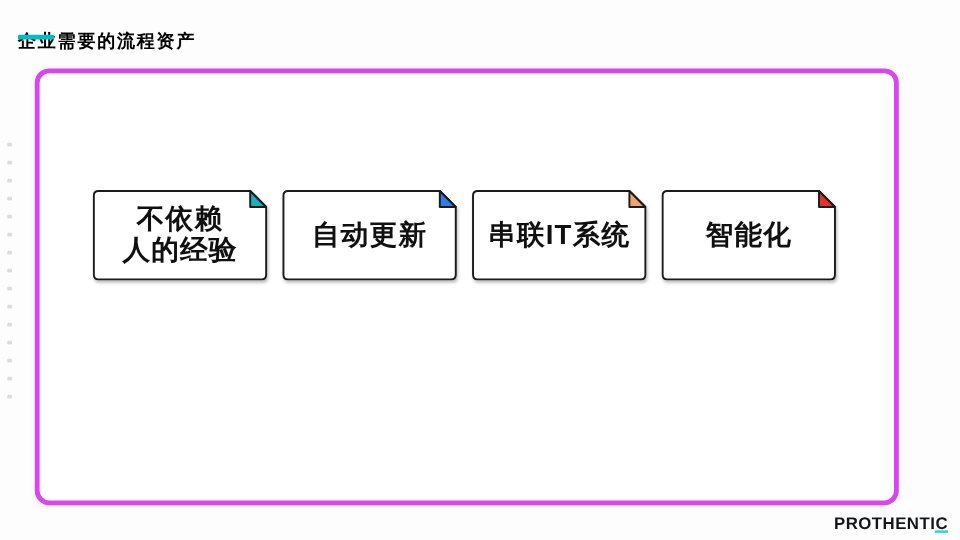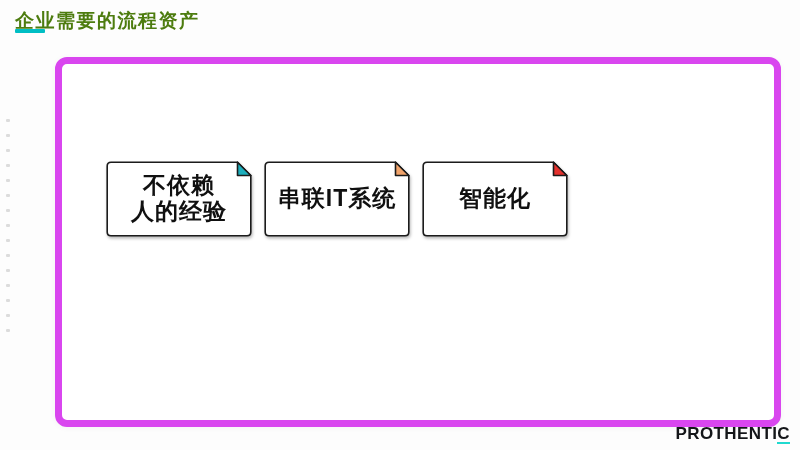--- a/index.html
+++ b/index.html
@@ -2,54 +2,54 @@
 <html><head>
 <meta charset="utf-8">
 <style>
   html,body{margin:0;padding:0;}
   body{
     width:800px;height:450px;position:relative;overflow:hidden;
     background:#fdfdfd;
     font-family:"Liberation Sans","DejaVu Sans",sans-serif;
   }
   .slide-title{
-    position:absolute;left:15px;top:8px;
-    font-size:19px;font-weight:700;letter-spacing:1.5px;
-    color:#4d7c0f;
+    position:absolute;left:15px;top:25px;
+    font-size:15px;font-weight:700;letter-spacing:1.5px;
+    color:#000000;
   }
   .title-underline{
     position:absolute;left:15px;top:29px;
     width:30px;height:3.5px;border-radius:1px;
   }
   .ticks{position:absolute;left:6px;top:119px;}
   .tick{width:4px;height:3px;background:#dcdcdc;margin-bottom:12px;border-radius:1px;}
   .panel{
-    position:absolute;left:55px;top:57px;width:712px;height:356px;
-    background:#ffffff;border:7px solid #d946ef;border-radius:12px;
+    position:absolute;left:29px;top:57px;width:712px;height:356px;
+    background:#ffffff;border:4px solid #d946ef;border-radius:12px;
     box-shadow:0 1px 6px rgba(0,0,0,0.04);
   }
   .grid{
     position:absolute;left:44px;top:97px;
     display:grid;
     grid-template-columns:repeat(4,146px);
     grid-auto-rows:76px;
     column-gap:12px;row-gap:10px;
   }
   .card{position:relative;display:flex;align-items:center;justify-content:center;}
   .card svg{position:absolute;left:0;top:0;filter:drop-shadow(1.5px 2px 1.5px rgba(0,0,0,0.28));}
   .card .label{
     position:relative;z-index:1;
     font-size:23px;font-weight:700;color:#101010;
     letter-spacing:1px;text-align:center;
     white-space:pre-line;line-height:1.13;
     padding-bottom:2px;
   }
   .logo{
     position:absolute;right:10px;bottom:6px;
-    font-size:17px;font-weight:800;letter-spacing:0.4px;
+    font-size:14px;font-weight:800;letter-spacing:0.4px;
     color:#141619;display:flex;align-items:baseline;
   }
   .logo .c-wrap{position:relative;display:inline-block;}
   .logo .c-bar{
     position:absolute;left:0;right:0;bottom:0;height:2.5px;display:block;
   }
 </style>
 </head>
 <body>
 
@@ -82,20 +82,27 @@
         <path d="M5 1.2 H131.5 L144.8 14.5 V71 Q144.8 74.8 141 74.8 H5 Q1.2 74.8 1.2 71 V5 Q1.2 1.2 5 1.2 Z" fill="#ffffff" stroke="#1b1b1b" stroke-width="1.6"></path>
         <polygon points="131.5,1.2 131.5,14.5 144.8,14.5" stroke="#1b1b1b" stroke-width="1.6" stroke-linejoin="round" fill="#1caebc"></polygon>
       </svg>
       <span class="label">不依赖
 人的经验</span>
     </div>
 
 
 
 
+    <div class="card">
+      <svg width="146" height="76" viewBox="0 0 146 76">
+        <path d="M5 1.2 H131.5 L144.8 14.5 V71 Q144.8 74.8 141 74.8 H5 Q1.2 74.8 1.2 71 V5 Q1.2 1.2 5 1.2 Z" fill="#ffffff" stroke="#1b1b1b" stroke-width="1.6"></path>
+        <polygon points="131.5,1.2 131.5,14.5 144.8,14.5" stroke="#1b1b1b" stroke-width="1.6" stroke-linejoin="round" fill="#2e7de0"></polygon>
+      </svg>
+      <span class="label">自动更新</span>
+    </div>
 
 
     <div class="card">
       <svg width="146" height="76" viewBox="0 0 146 76">
         <path d="M5 1.2 H131.5 L144.8 14.5 V71 Q144.8 74.8 141 74.8 H5 Q1.2 74.8 1.2 71 V5 Q1.2 1.2 5 1.2 Z" fill="#ffffff" stroke="#1b1b1b" stroke-width="1.6"></path>
         <polygon points="131.5,1.2 131.5,14.5 144.8,14.5" stroke="#1b1b1b" stroke-width="1.6" stroke-linejoin="round" fill="#f2a46b"></polygon>
       </svg>
       <span class="label">串联IT系统</span>
     </div>
 

